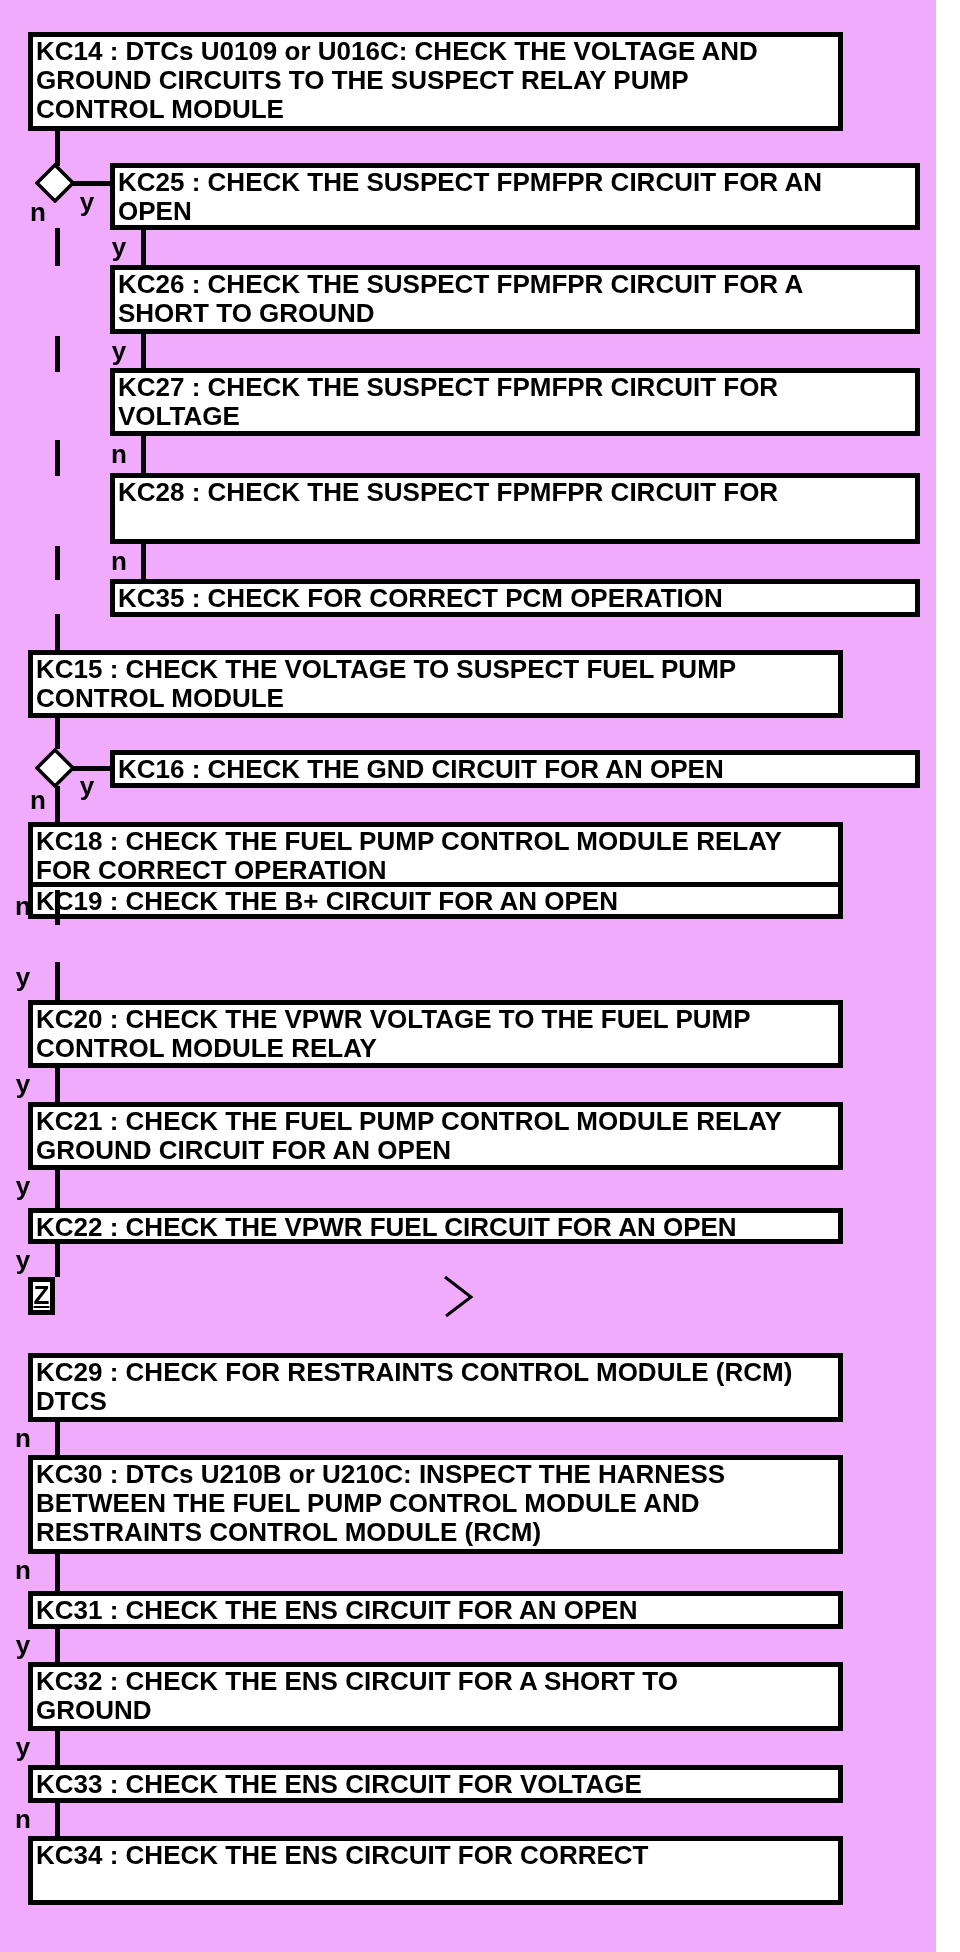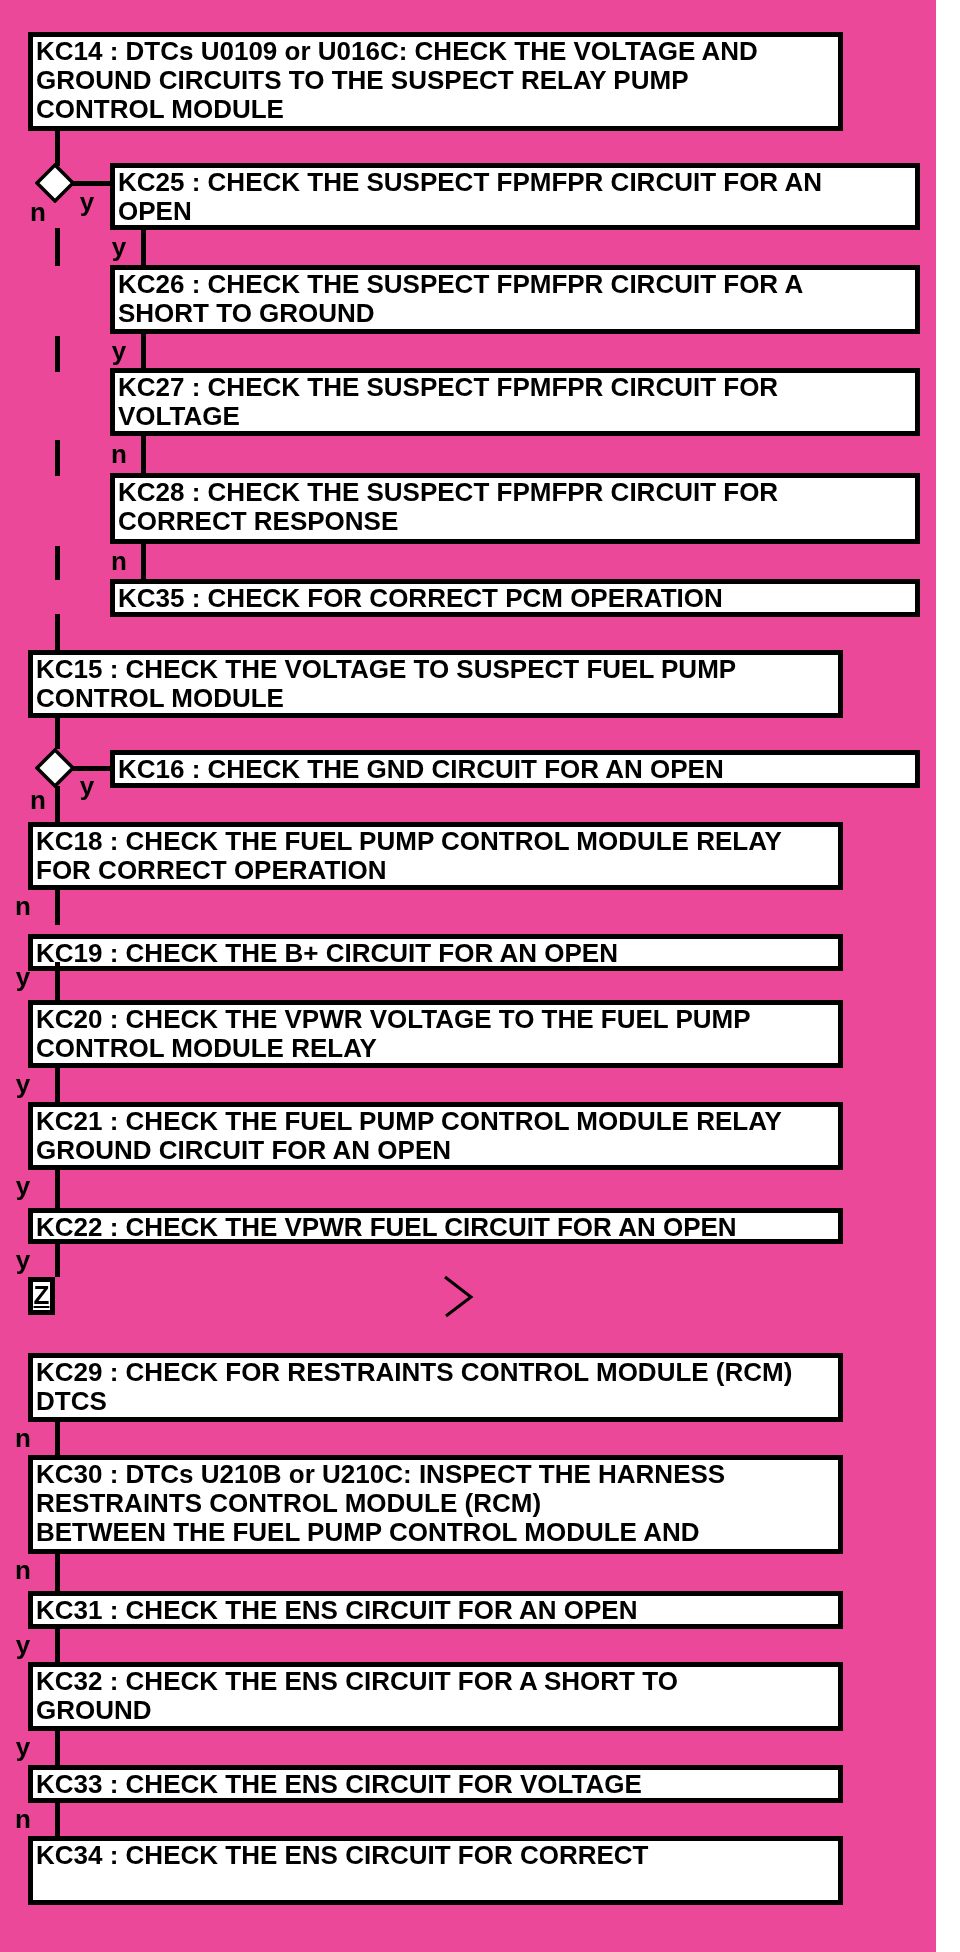--- a/index.html
+++ b/index.html
@@ -1,17 +1,17 @@
 <!DOCTYPE html>
 <html><head>
 <meta charset="utf-8">
 <style>
   html,body{margin:0;padding:0;background:#ffffff;}
   #canvas{
-    position:relative;width:936px;height:1952px;background:#ec4899;
+    position:relative;width:936px;height:1952px;background:#f0abfc;
     font-family:"Liberation Sans", sans-serif;font-weight:bold;color:#000;
     overflow:hidden;
   }
   .box{
     position:absolute;box-sizing:border-box;border:5px solid #000;background:#fff;
     padding:0 3px;font-size:26px;line-height:29px;white-space:nowrap;
   }
   .colA{left:28px;width:815px;}
   .colB{left:110px;width:810px;}
   .ln{white-space:nowrap;}
@@ -50,42 +50,41 @@
     <div class="ln">SHORT TO GROUND</div>
   </div>
 
   <div class="box colB" style="top:368px;height:68px">
     <div class="ln">KC27 : CHECK THE SUSPECT FPMFPR CIRCUIT FOR</div>
     <div class="ln">VOLTAGE</div>
   </div>
 
   <div class="box colB" style="top:473px;height:71px">
     <div class="ln">KC28 : CHECK THE SUSPECT FPMFPR CIRCUIT FOR</div>
-    <div class="ln">CORRECT RESPONSE</div>
   </div>
 
   <div class="box colB" style="top:579px;height:38px">
     <div class="ln">KC35 : CHECK FOR CORRECT PCM OPERATION</div>
   </div>
 
   <div class="box colA" style="top:650px;height:68px">
     <div class="ln">KC15 : CHECK THE VOLTAGE TO SUSPECT FUEL PUMP</div>
     <div class="ln">CONTROL MODULE</div>
   </div>
 
   <div class="box colB" style="top:750px;height:38px">
     <div class="ln">KC16 : CHECK THE GND CIRCUIT FOR AN OPEN</div>
   </div>
 
   <div class="box colA" style="top:822px;height:68px">
     <div class="ln">KC18 : CHECK THE FUEL PUMP CONTROL MODULE RELAY</div>
     <div class="ln">FOR CORRECT OPERATION</div>
   </div>
 
-  <div class="box colA" style="top:934px;height:37px">
+  <div class="box colA" style="top:882px;height:37px">
     <div class="ln">KC19 : CHECK THE B+ CIRCUIT FOR AN OPEN</div>
   </div>
 
   <div class="box colA" style="top:1000px;height:68px">
     <div class="ln">KC20 : CHECK THE VPWR VOLTAGE TO THE FUEL PUMP</div>
     <div class="ln">CONTROL MODULE RELAY</div>
   </div>
 
   <div class="box colA" style="top:1102px;height:68px">
     <div class="ln">KC21 : CHECK THE FUEL PUMP CONTROL MODULE RELAY</div>
@@ -96,22 +95,22 @@
     <div class="ln">KC22 : CHECK THE VPWR FUEL CIRCUIT FOR AN OPEN</div>
   </div>
 
   <div class="box colA" style="top:1353px;height:69px">
     <div class="ln">KC29 : CHECK FOR RESTRAINTS CONTROL MODULE (RCM)</div>
     <div class="ln">DTCS</div>
   </div>
 
   <div class="box colA" style="top:1455px;height:99px">
     <div class="ln">KC30 : DTCs U210B or U210C: INSPECT THE HARNESS</div>
+    <div class="ln">BETWEEN THE FUEL PUMP CONTROL MODULE AND</div>
     <div class="ln">RESTRAINTS CONTROL MODULE (RCM)</div>
-    <div class="ln">BETWEEN THE FUEL PUMP CONTROL MODULE AND</div>
   </div>
 
   <div class="box colA" style="top:1591px;height:38px">
     <div class="ln">KC31 : CHECK THE ENS CIRCUIT FOR AN OPEN</div>
   </div>
 
   <div class="box colA" style="top:1662px;height:69px">
     <div class="ln">KC32 : CHECK THE ENS CIRCUIT FOR A SHORT TO</div>
     <div class="ln">GROUND</div>
   </div>

